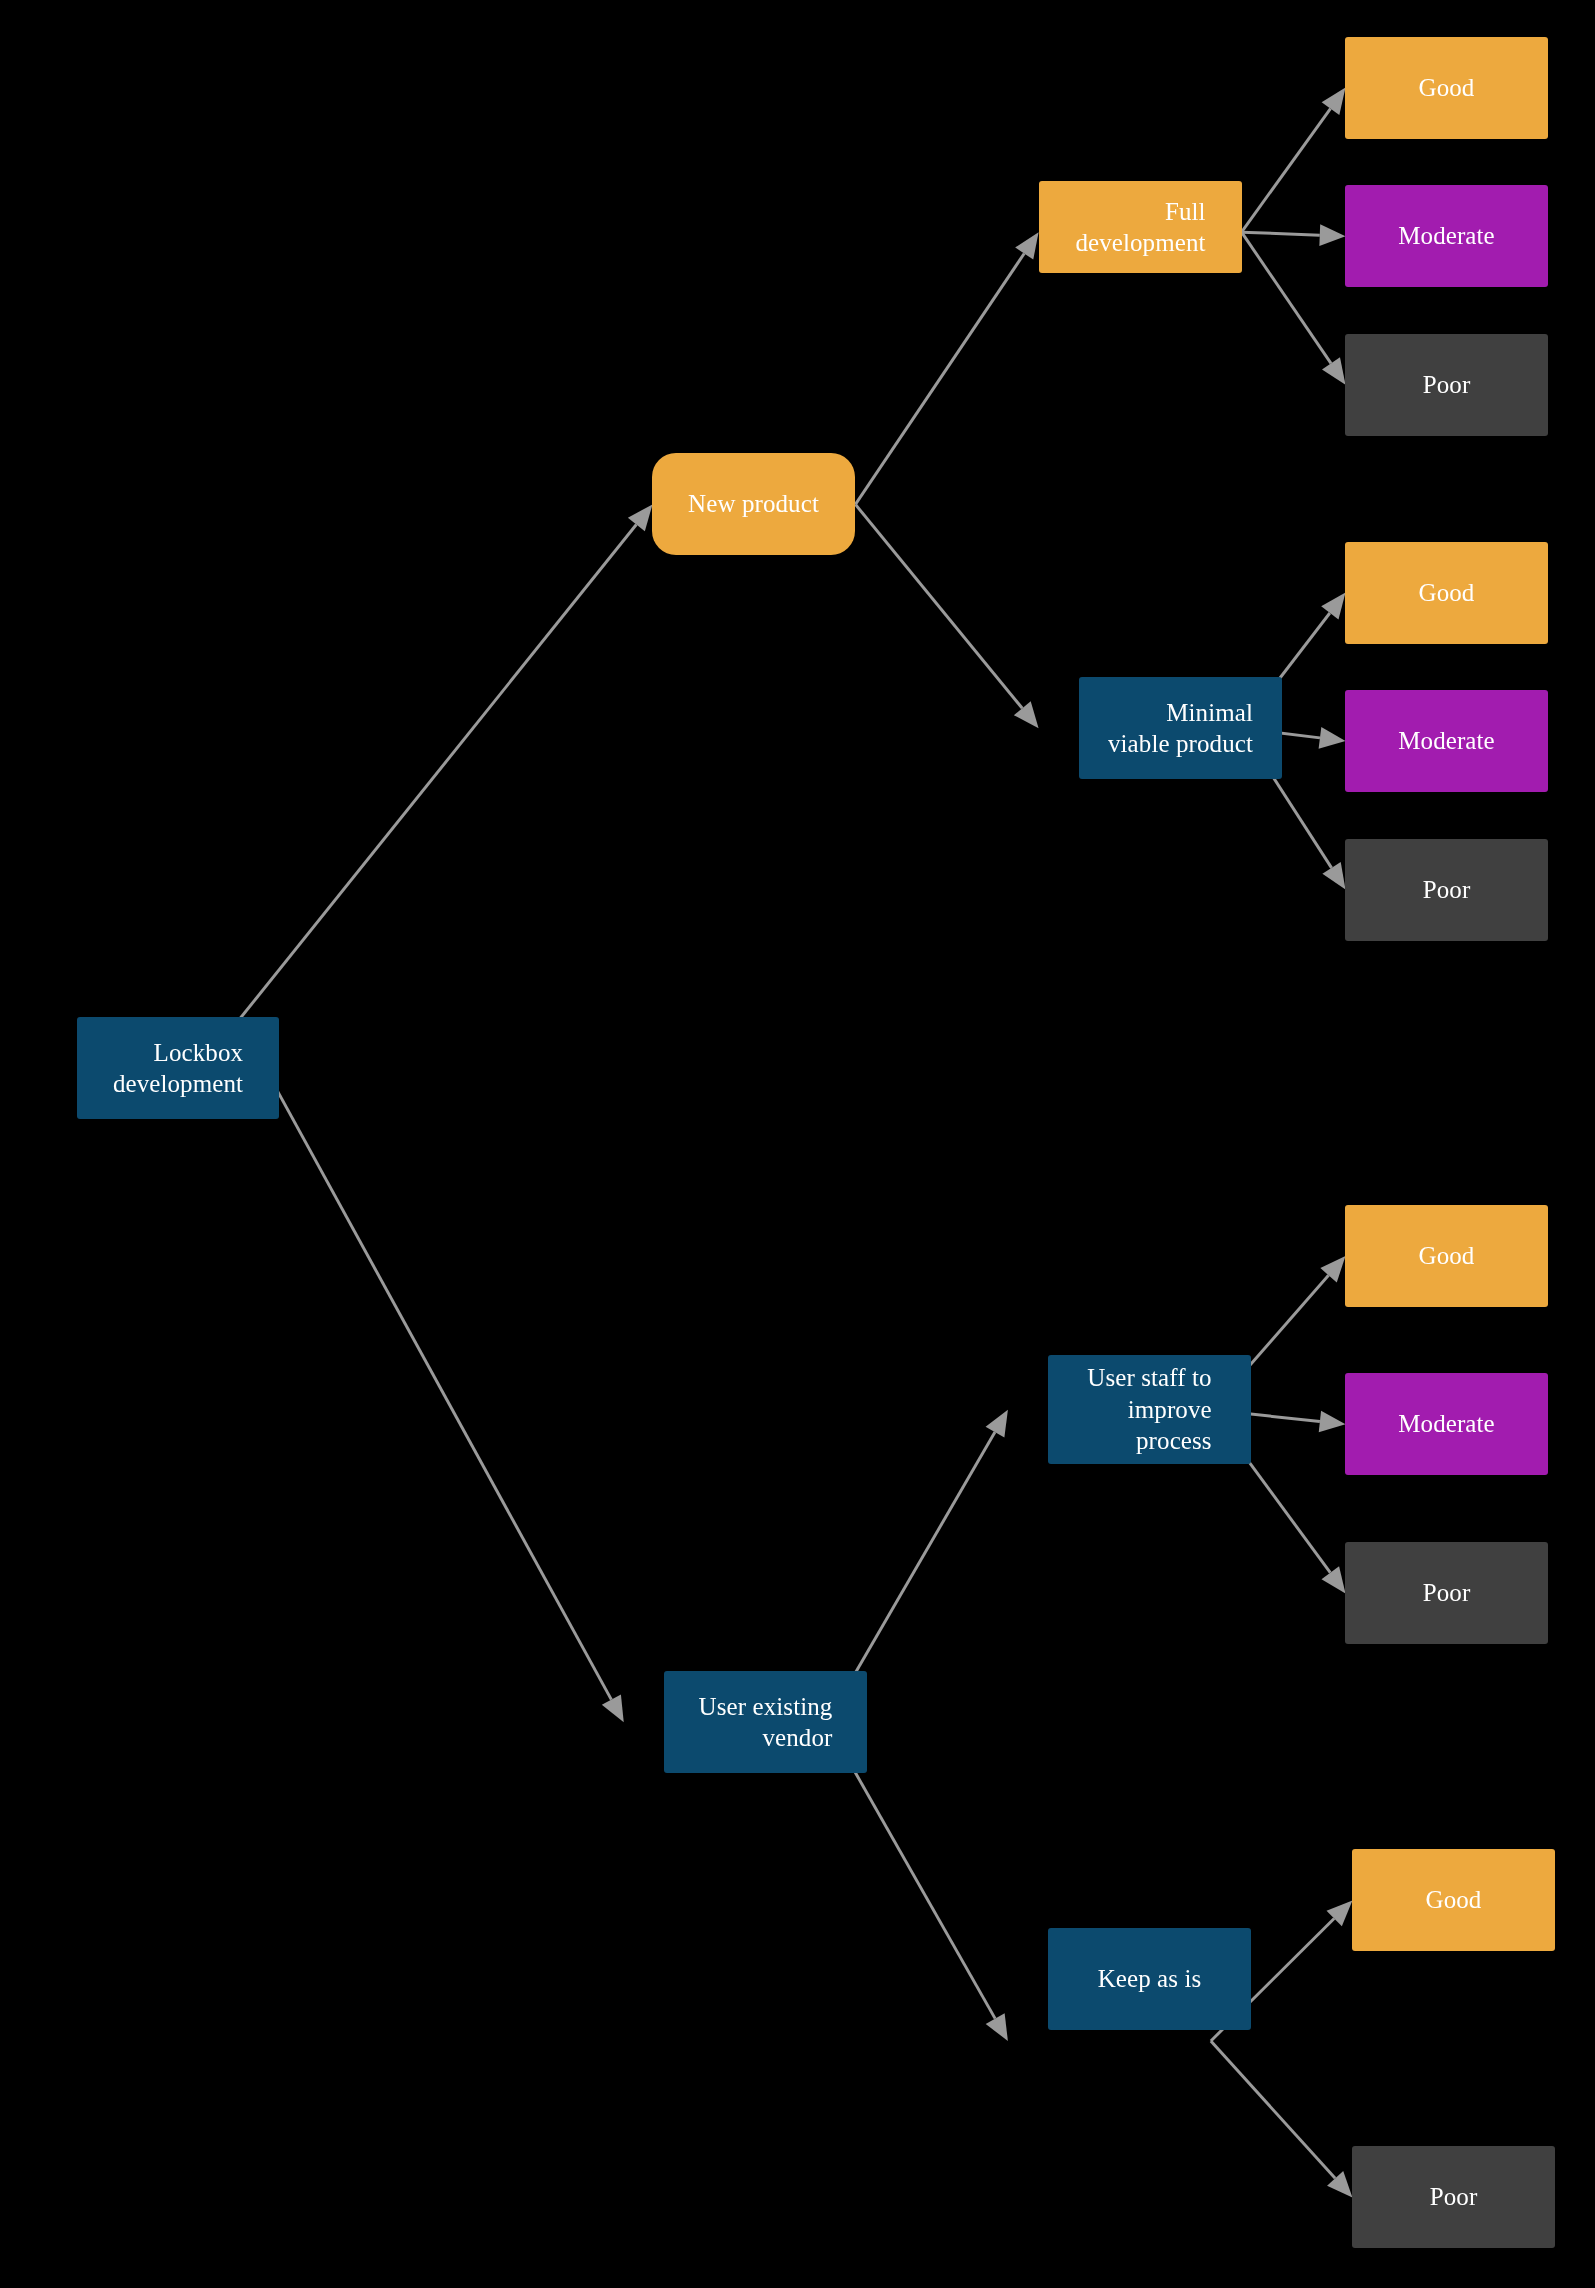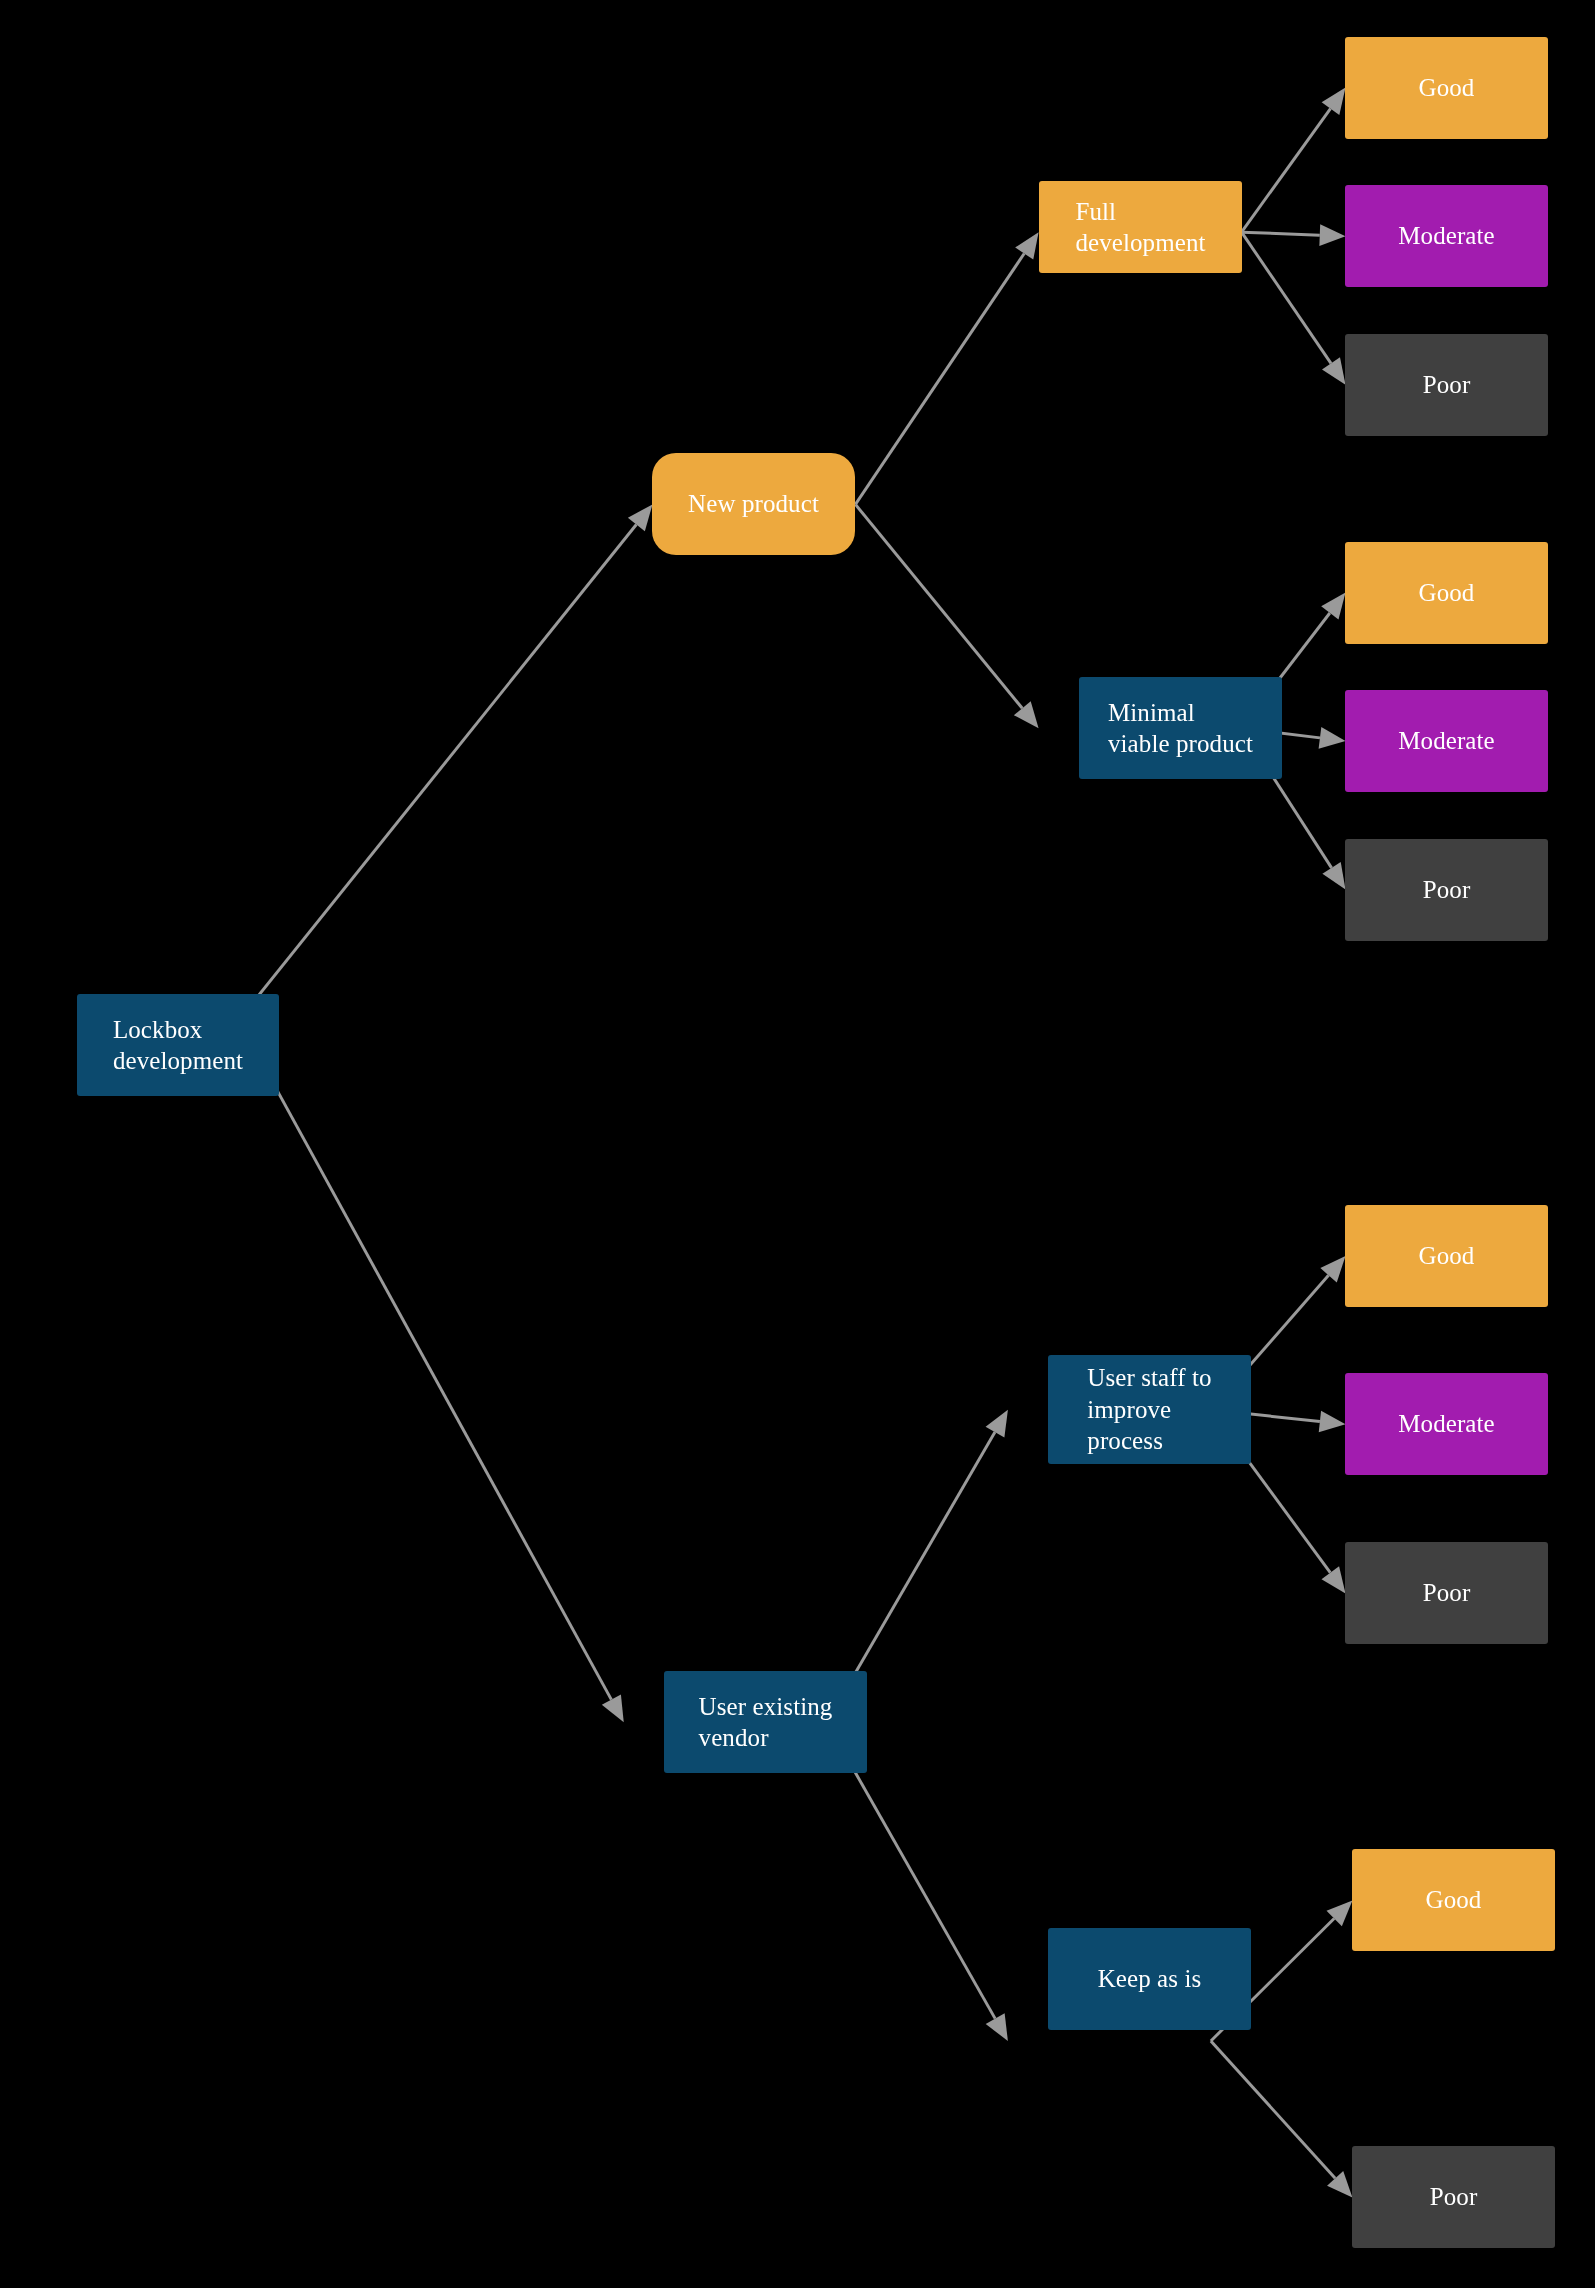--- a/index.html
+++ b/index.html
@@ -26,21 +26,21 @@
     width: 1596px;
     height: 2289px;
     pointer-events: none;
   }
   .node {
     position: absolute;
     box-sizing: border-box;
     display: flex;
     align-items: center;
     justify-content: center;
-    text-align: left;
+    text-align: right;
     color: #ffffff;
     font-size: 25px;
     line-height: 1.26;
     letter-spacing: 0.1px;
     border-radius: 3px;
     padding: 2px 6px;
     white-space: pre-line;
   }
   .node.teal   { background: #0c4a6e; margin-left: 40px; }
   .node.orange { background: #eda93e; }
@@ -115,21 +115,21 @@
       <g>
         <line x1="1223" y1="2061.5" x2="1347.550829270047" y2="1937.8201555500232" stroke="#9a9a9a" stroke-width="3"></line>
         <polygon points="1366,1919.5 1355.3016643104413,1945.6255739357725 1339.7999942296526,1930.0147371642738" fill="#9a9a9a"></polygon>
       </g>
       <g>
         <line x1="1223" y1="2061.5" x2="1348.553059130278" y2="2200.22296043765" stroke="#9a9a9a" stroke-width="3"></line>
         <polygon points="1366,2219.5 1340.3973885462067,2207.604358497917 1356.7087297143491,2192.8415623773826" fill="#9a9a9a"></polygon>
       </g>
     </svg>
   <div id="nodes">
-      <div class="node teal" style="left: 37px; top: 994px; width: 202px; height: 102px;">Lockbox
+      <div class="node teal" style="left: 37px; top: 1017px; width: 202px; height: 102px;">Lockbox
 development</div>
       <div class="node orange" style="left: 652px; top: 453px; width: 203px; height: 102px; border-radius: 24px;">New product</div>
       <div class="node orange" style="left: 1039px; top: 181px; width: 203px; height: 92px;">Full
 development</div>
       <div class="node teal" style="left: 1039px; top: 677px; width: 203px; height: 102px;">Minimal
 viable product</div>
       <div class="node teal" style="left: 624px; top: 1671px; width: 203px; height: 102px;">User existing
 vendor</div>
       <div class="node teal" style="left: 1008px; top: 1355px; width: 203px; height: 109px;">User staff to
 improve

